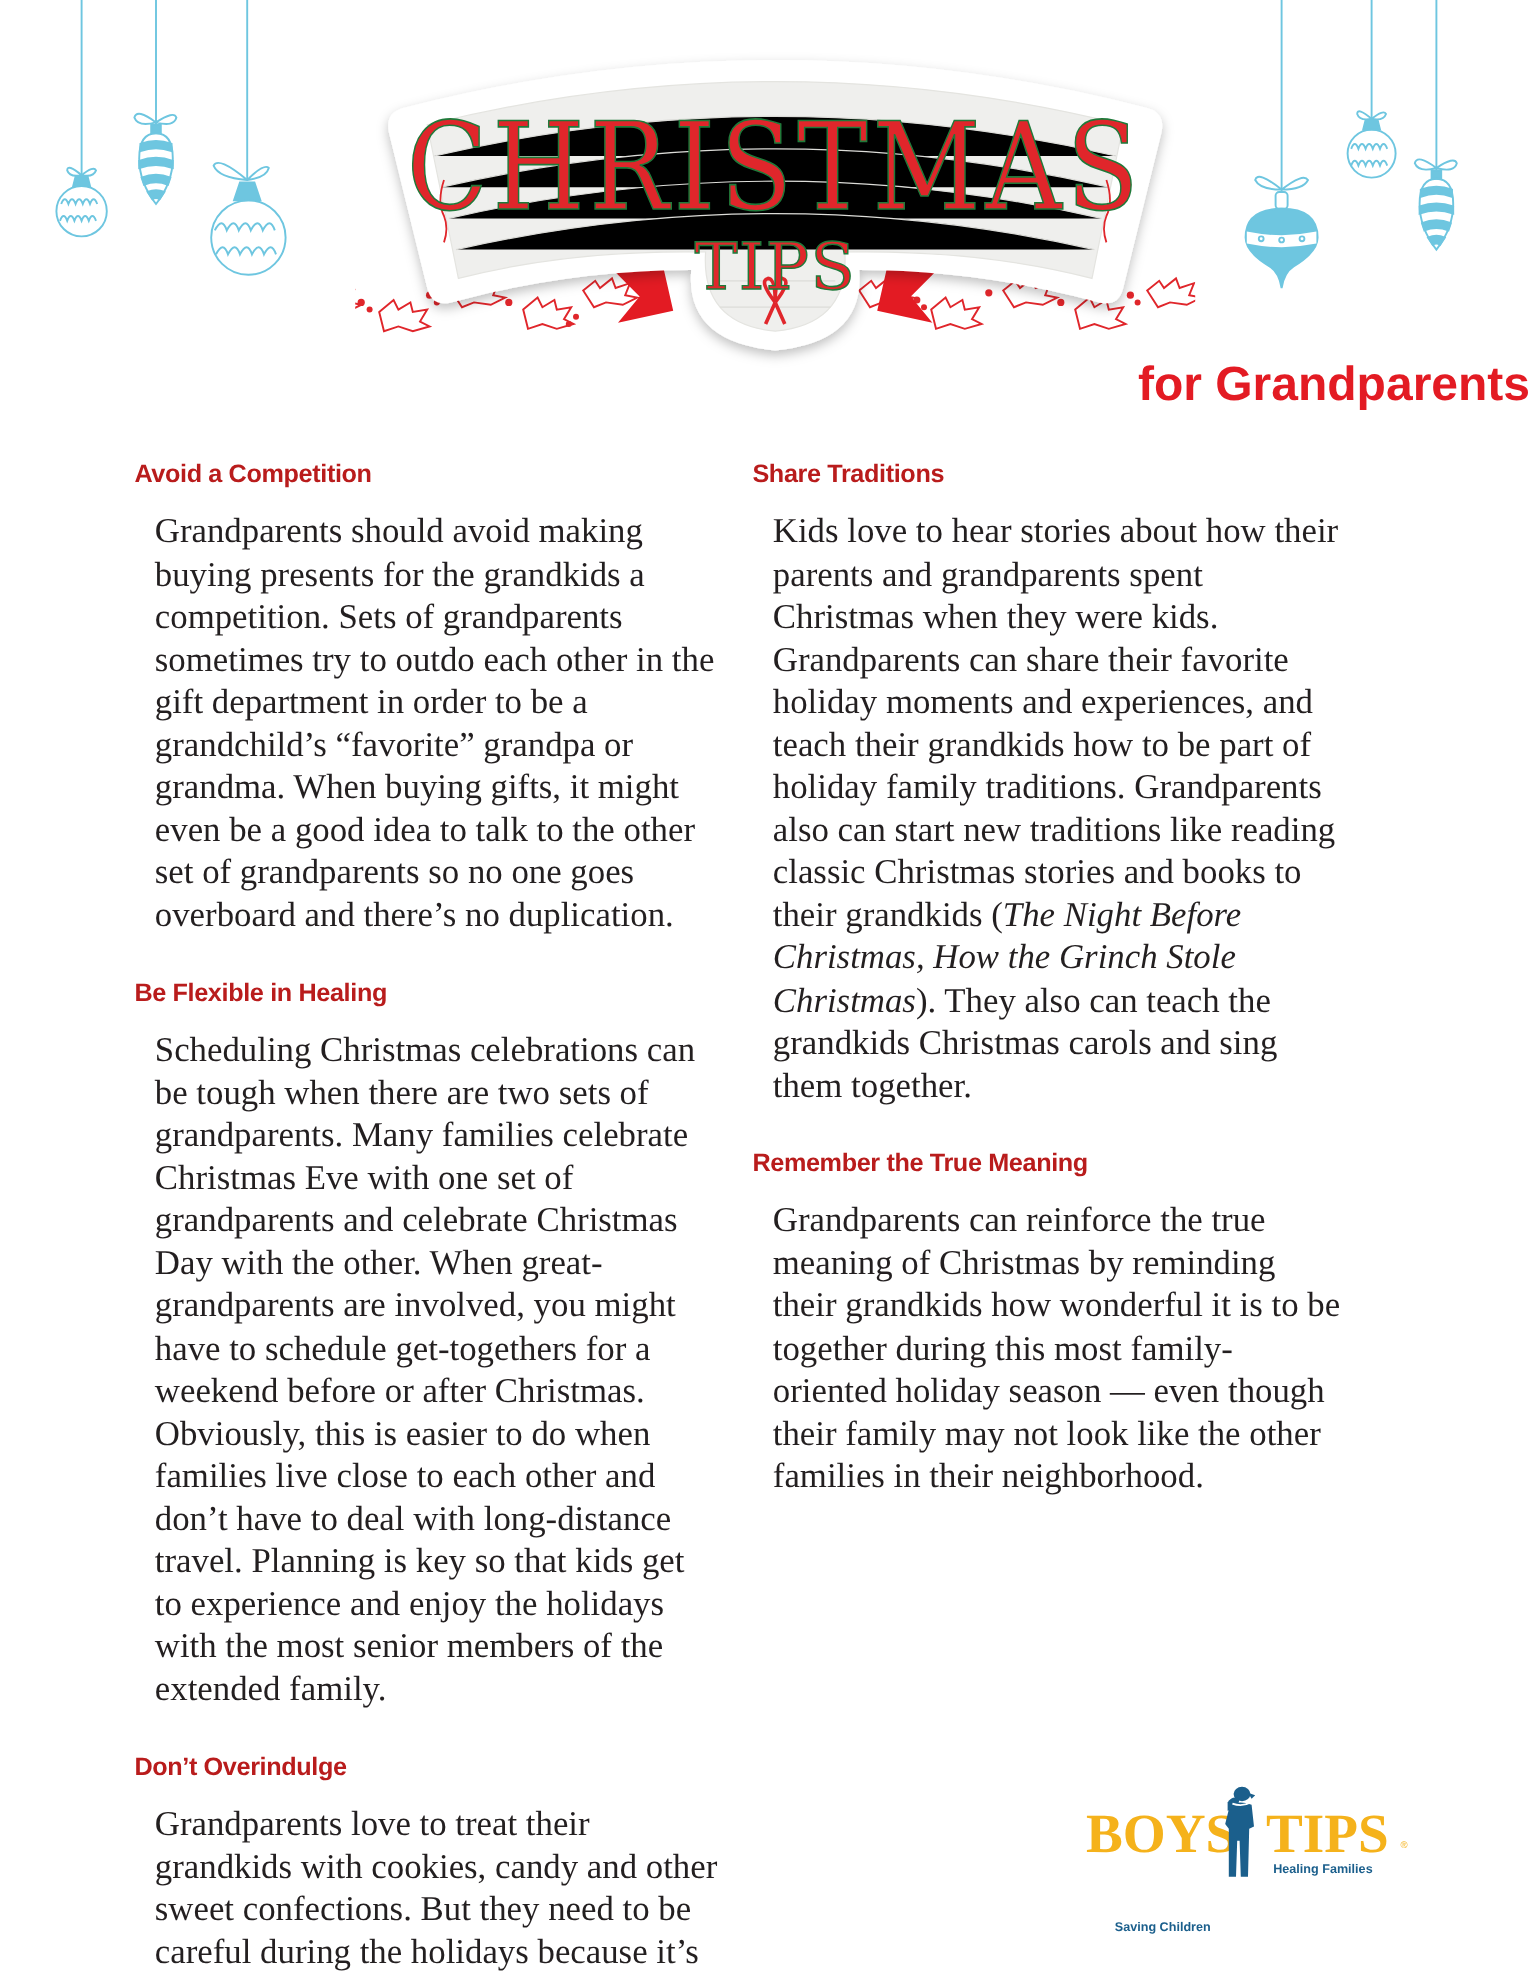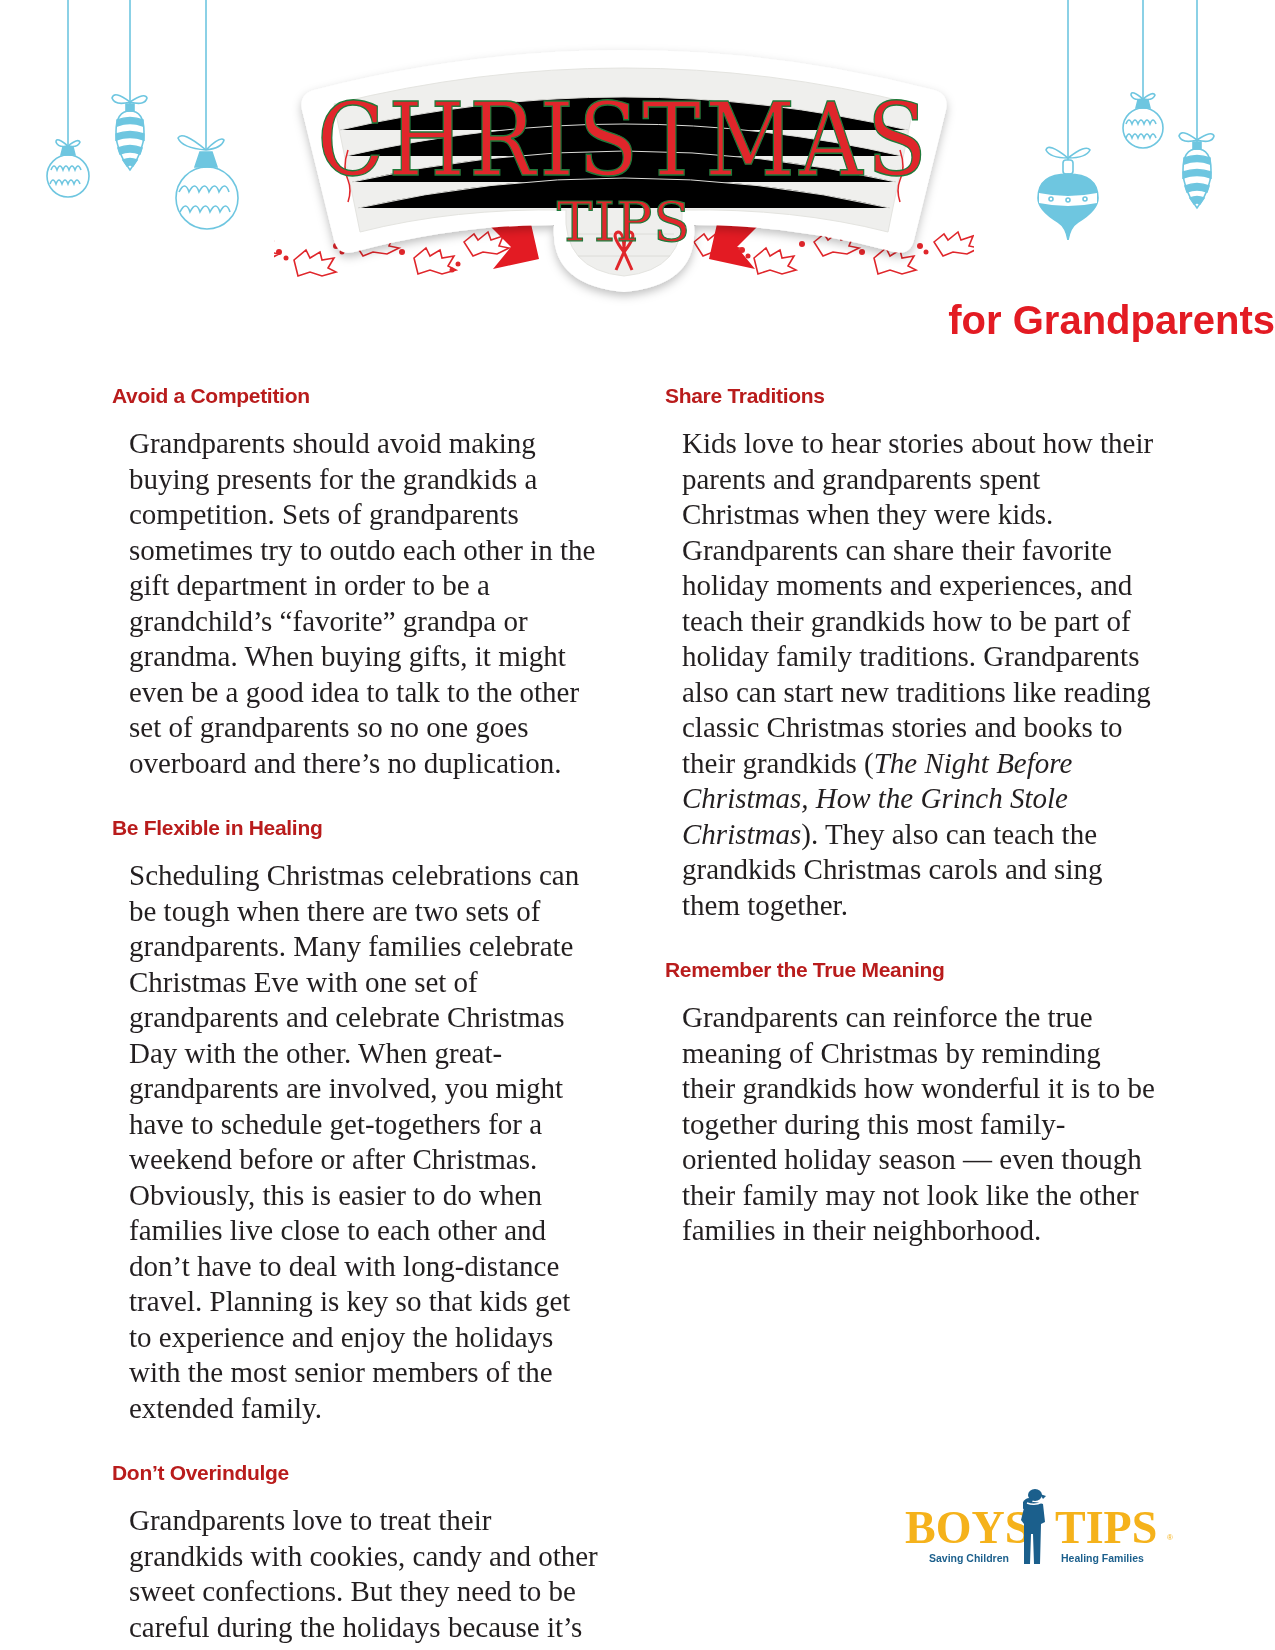--- a/index.html
+++ b/index.html
@@ -1,40 +1,40 @@
 <!DOCTYPE html>
 <html><head>
 <meta charset="utf-8">
 <style>
   html, body { margin: 0; padding: 0; background: #ffffff; }
   body { width: 1275px; height: 1650px; position: relative; overflow: hidden; }
   .abs { position: absolute; }
 
   
   .ornaments { position: absolute; top: 0; left: 0; width: 1275px; height: 260px; }
-  .banner { position: absolute; left: 274px; top: 20px; width: 700px; height: 290px; }
+  .banner { position: absolute; left: 296px; top: 20px; width: 700px; height: 290px; }
   .banner-title {
     position: absolute; left: 0; width: 100%; text-align: center;
     font-family: "DejaVu Serif", serif; color: #e0262b;
     letter-spacing: 4px; font-weight: normal;
     -webkit-text-stroke: 1.2px #1f7a3a;
   }
   .title-christmas { top: 70px; font-size: 88px; line-height: 100px; transform: scaleY(1.15); }
   .title-tips { top: 178px; font-size: 54px; line-height: 50px; letter-spacing: 1px; }
 
   .subtitle {
     position: absolute; top: 292px; left: 0; width: 1275px; text-align: right;
     font-family: "Liberation Sans", sans-serif; font-weight: bold; font-size: 40px;
     color: #e31b23; line-height: 56px;
   }
 
   
   .col { position: absolute; top: 383px; width: 505px; }
   .col-left { left: 112px; }
-  .col-right { left: 665px; width: 510px; }
+  .col-right { left: 627px; width: 510px; }
   .section { margin-bottom: 34px; }
   .section h2 {
     margin: 0 0 3px 0;
     font-family: "Liberation Sans", sans-serif; font-weight: bold;
     font-size: 21px; line-height: 26px; color: #b91c1c; letter-spacing: -0.3px;
   }
   .section p {
     margin: 17px;
     font-family: "Liberation Serif", serif; font-size: 29px; line-height: 35.5px;
     color: #231f20;
@@ -49,21 +49,21 @@
     color: #f5b21b; letter-spacing: 0px; line-height: 36px;
   }
   .logo-boys { left: 0px; }
   .logo-town { left: 150px; }
   .logo-reg { position: absolute; left: 262px; top: 45px; font-family: "Liberation Sans", sans-serif; font-size: 8px; color: #f5b21b; }
   .logo-tag {
     position: absolute; top: 64px;
     font-family: "Liberation Sans", sans-serif; font-weight: bold; font-size: 10.5px;
     color: #1b5f8c; white-space: nowrap;
   }
-  .logo-tag-left { left: 24px; }
+  .logo-tag-left { left: 24px; margin-top: 48px; }
   .logo-tag-right { left: 156px; }
   .logo-figure { position: absolute; left: 108px; top: 0px; width: 40px; height: 80px; }
 </style>
 </head>
 <body>
 
 <svg class="ornaments" viewBox="0 0 1275 260" width="1275" height="260">
   <g fill="none" stroke="#6ec6e0" stroke-width="1.6">
 
     <g>

